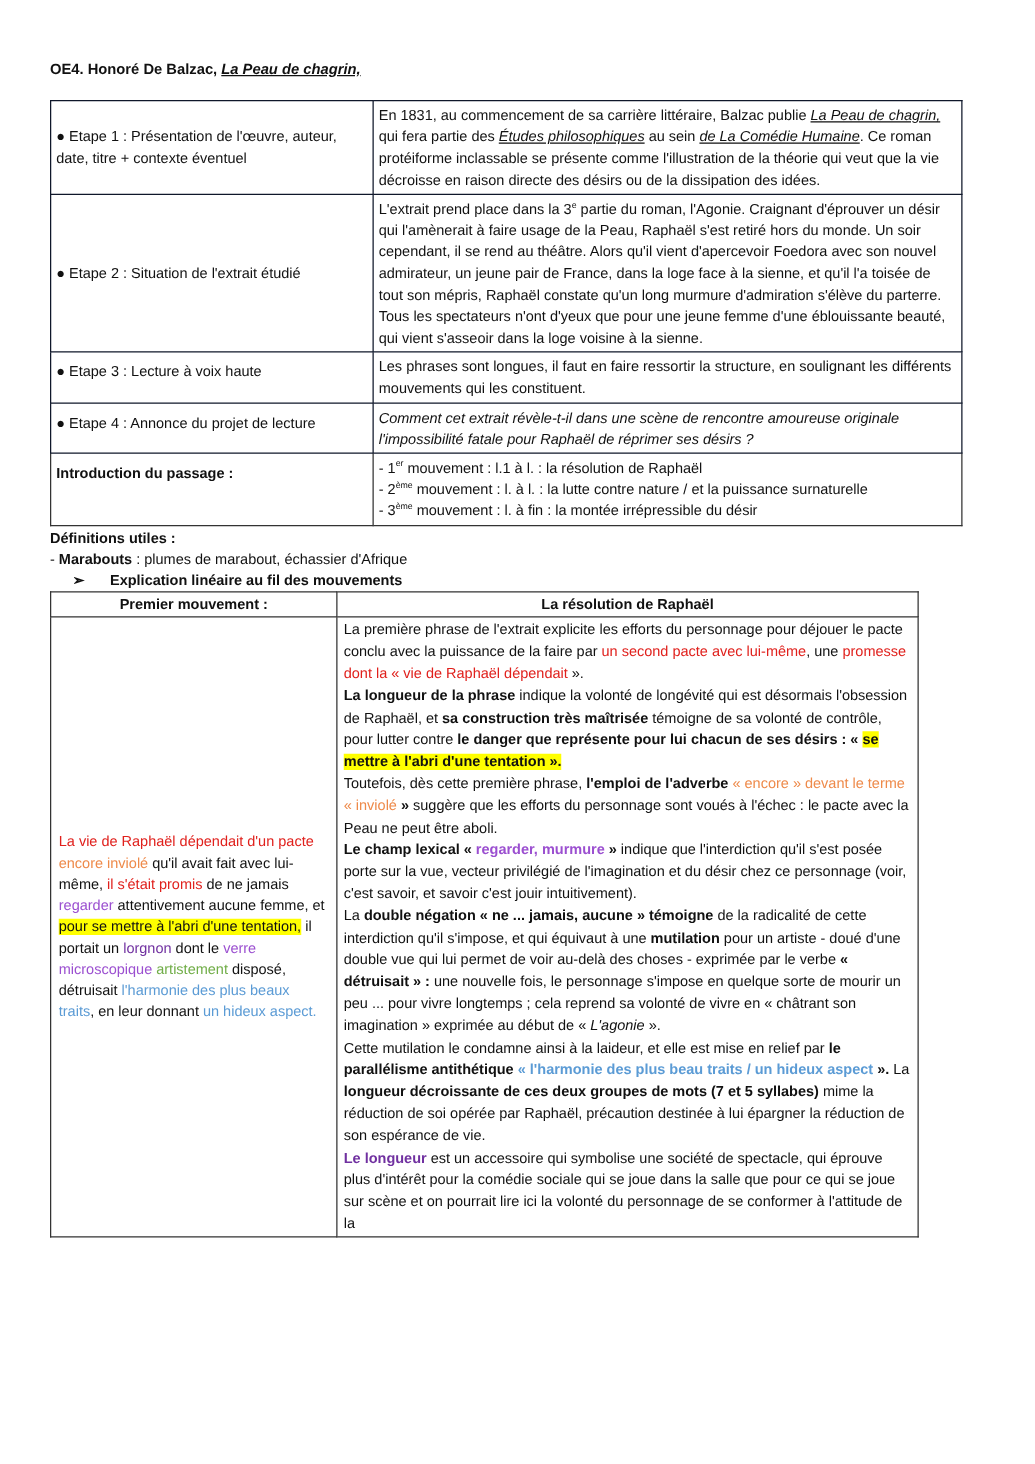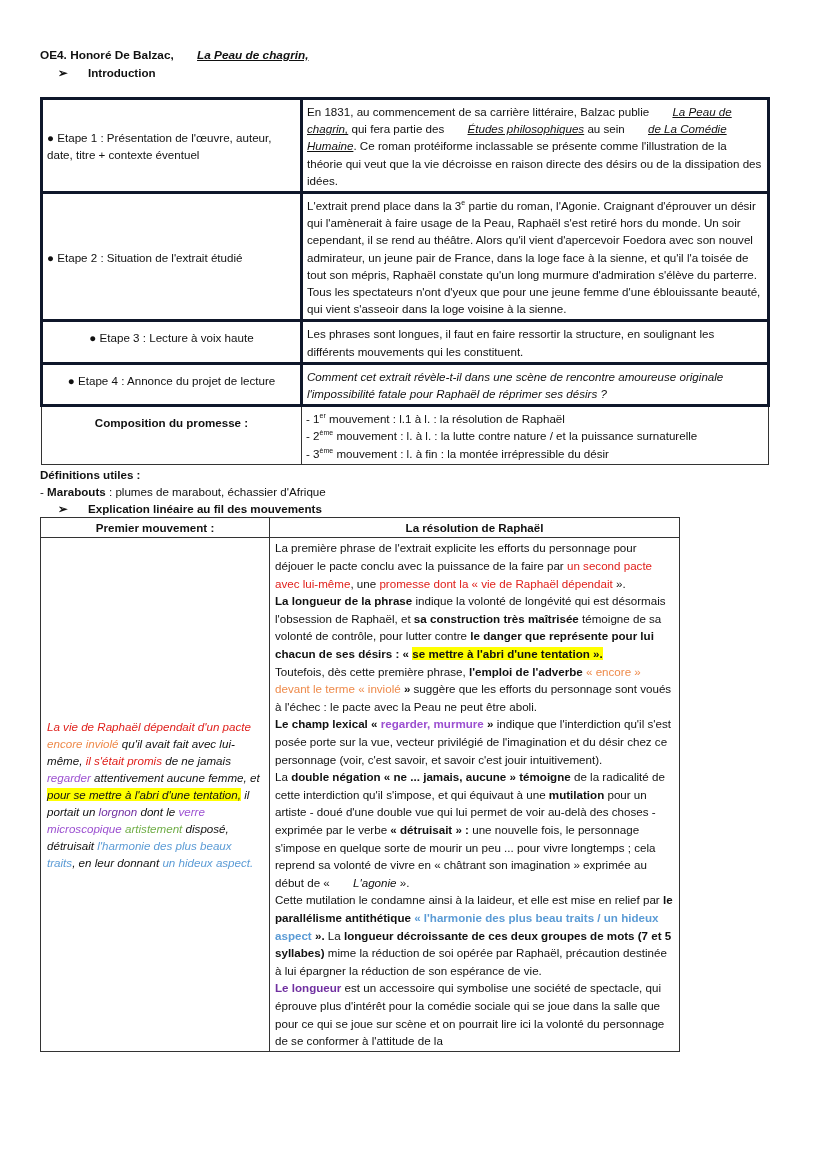--- a/index.html
+++ b/index.html
@@ -1,55 +1,52 @@
 <!DOCTYPE html>
 <html><head>
 <meta charset="utf-8">
 <style>
   html, body { margin: 0; padding: 0; background: #ffffff; }
   body { width: 828px; height: 1171px; position: relative; overflow: hidden;
     font-family: "Liberation Sans", sans-serif; color: #111; }
   .page { position: absolute; left: 40px; top: 47px; width: 735px; font-size: 11.6px; line-height: 17.2px; }
   .hdr { font-weight: bold; font-size: 11.8px; line-height: 17px; }
   .u { text-decoration: underline; }
-  .i { font-style: italic; margin-left: 20px; }
+  .i { font-style: italic; }
   .b { font-weight: bold; }
   .bullet-head { padding-left: 18px; font-weight: bold; line-height: 17px; }
   .bullet-head .arrow { display: inline-block; width: 30px; }
   table { border-collapse: collapse; }
   .intro { margin-top: 16px; width: 730px; }
-  .intro td { border: 3px solid #0f172a; vertical-align: top; padding: 3px 4px 2px 4px; }
+  .intro td { border: 1px solid #0f172a; vertical-align: top; padding: 3px 4px 2px 4px; }
   .intro td.l { width: 249px; vertical-align: middle; }
-  .intro td.l.top { vertical-align: top; padding-top: 7px; text-align: center; }
+  .intro td.l.top { vertical-align: top; padding-top: 7px; }
   .intro tr.comp td { border: 1.5px solid #333; }
   .defs { margin-top: 1px; }
   .expl-head { }
-  .expl { width: 640px; margin-top: 0px; }
+  .expl { width: 695px; margin-top: 0px; }
   .expl td, .expl th { border: 1.5px solid #333; padding: 1px 5px; vertical-align: top; }
   .expl th { font-weight: bold; text-align: center; font-size: 11.6px; }
-  .expl td.quote { width: 216px; vertical-align: middle; font-style: italic; padding: 0 6px; line-height: 17px; }
+  .expl td.quote { width: 216px; vertical-align: middle; padding: 0 6px; line-height: 17px; }
   .expl td.body { height: 480px; line-height: 17.6px; }
   .red { color: #e0201c; }
   .orange { color: #ee8a4a; }
   .purple { color: #7030a0; }
   .purple2 { color: #9b4fd0; }
   .green { color: #70ad47; }
   .blue { color: #5b9bd5; }
   .hl { background: #ffff00; }
   sup { font-size: 7px; line-height: 0; }
 </style>
 </head>
 <body>
 
 <div class="page">
   <div class="hdr">
     <span>OE4. Honoré De Balzac, </span><span class="i u">La Peau de chagrin,</span>
-  </div>
-  <div class="bullet-head">
-    <span class="arrow">➢</span><span>Introduction</span>
   </div>
 
   <table class="intro">
     <tbody>
         <tr>
       <td class="l">● Etape 1 : Présentation de l'œuvre, auteur, date, titre + contexte éventuel</td>
       <td>
         <span>En 1831, au commencement de sa carrière littéraire, Balzac publie </span><span class="i u">La Peau de chagrin,</span><span> qui fera partie des </span><span class="i u">Études philosophiques</span><span> au sein </span><span class="i u">de La Comédie Humaine</span><span>. Ce roman protéiforme inclassable se présente comme l'illustration de la théorie qui veut que la vie décroisse en raison directe des désirs ou de la dissipation des idées.</span>
       </td>
     </tr>
@@ -61,21 +58,21 @@
     </tr>
     <tr>
       <td class="l top">● Etape 3 : Lecture à voix haute</td>
       <td>Les phrases sont longues, il faut en faire ressortir la structure, en soulignant les différents mouvements qui les constituent.</td>
     </tr>
     <tr>
       <td class="l top">● Etape 4 : Annonce du projet de lecture</td>
       <td class="i">Comment cet extrait révèle-t-il dans une scène de rencontre amoureuse originale l'impossibilité fatale pour Raphaël de réprimer ses désirs ?</td>
     </tr>
     <tr class="comp">
-      <td class="l top b">Composition du promesse :</td>
+      <td class="l top b">Introduction du passage :</td>
       <td>
         <div><span>- 1</span><sup>er</sup><span> mouvement : l.1 à l. : la résolution de Raphaël</span></div>
         <div><span>- 2</span><sup>ème</sup><span> mouvement : l. à l.  : la lutte contre nature / et la puissance surnaturelle</span></div>
         <div><span>- 3</span><sup>ème</sup><span> mouvement : l.  à fin : la montée irrépressible du désir</span></div>
       </td>
     </tr>
   </tbody>
     </table>
 
   <div class="defs">

